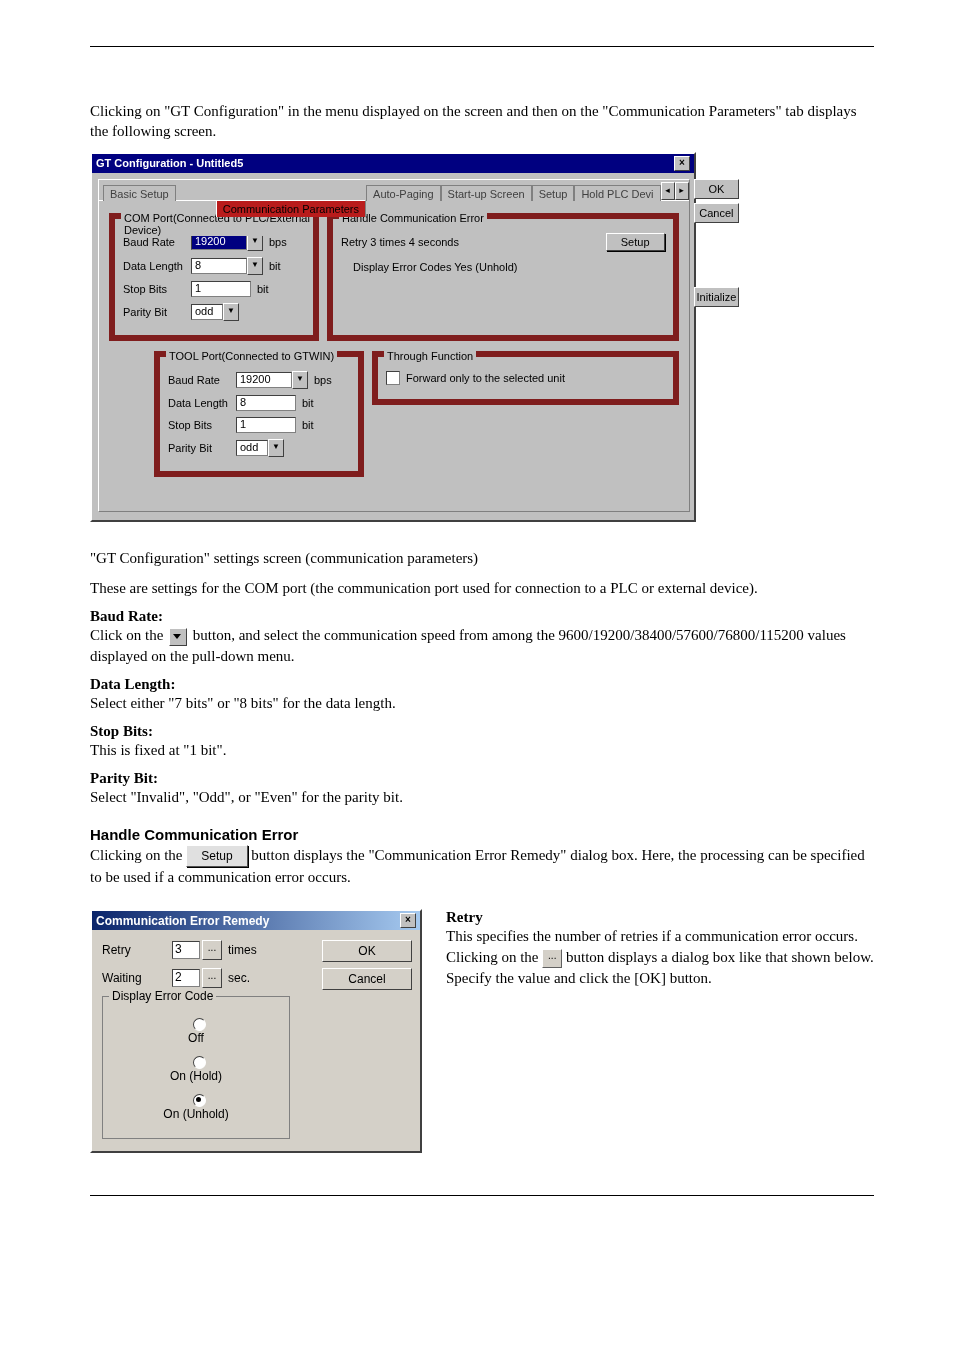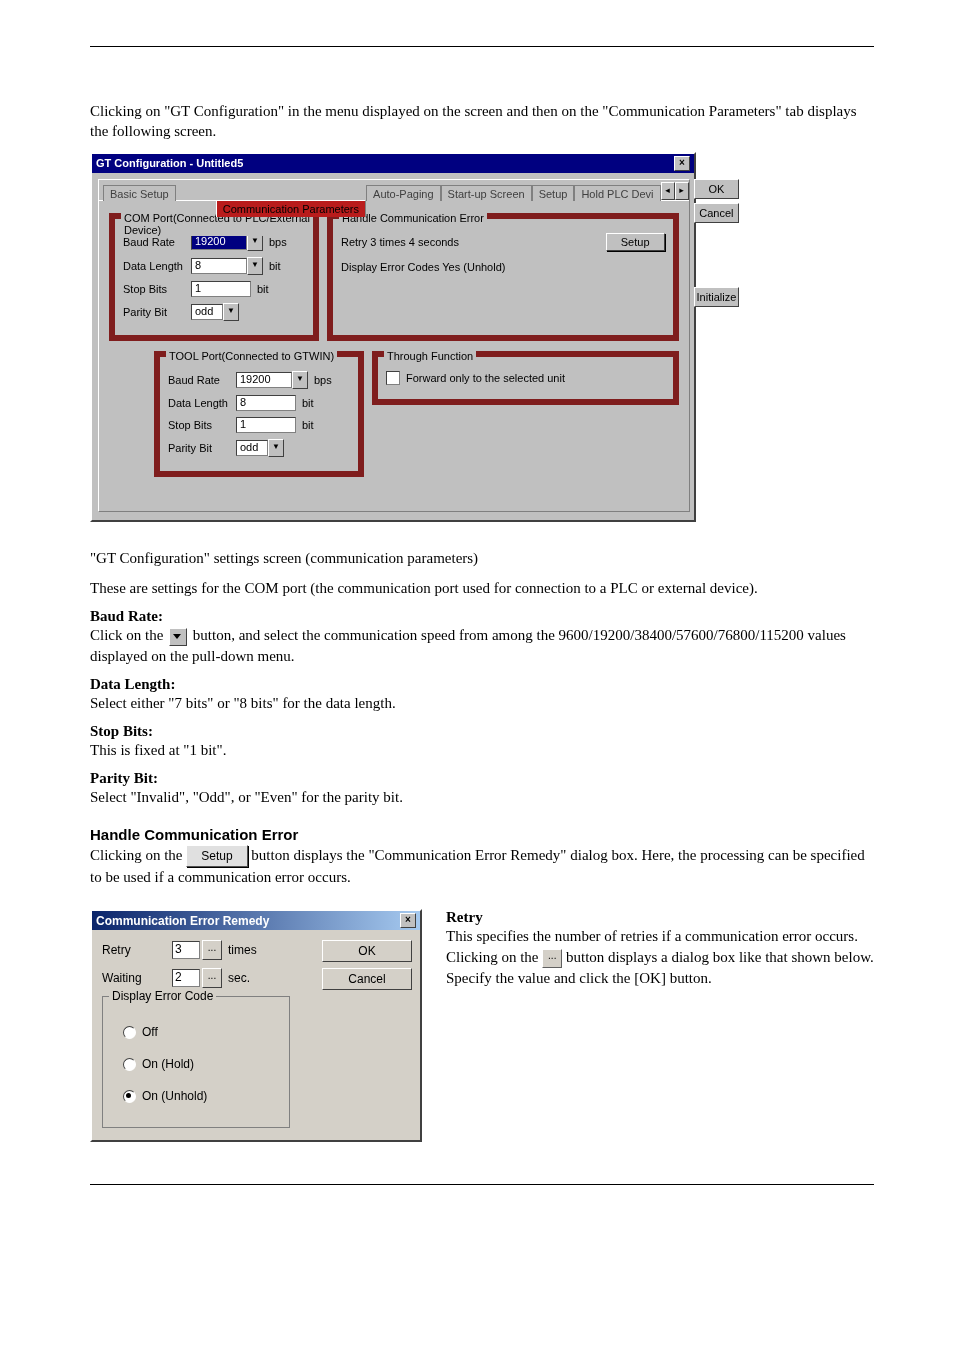--- a/index.html
+++ b/index.html
@@ -318,22 +318,23 @@
     position: absolute;
     top: -8px;
     left: 6px;
     background: #d4d0c8;
     padding: 0 3px;
     font-size: 12px;
   }
   .radio-row {
     display: flex;
     align-items: center;
-    margin: 18px 0;
-    font-size: 12px;
+    margin: 11px 0;
+    font-size: 12px;
+    flex-direction: column;
   }
   .radio {
     width: 11px;
     height: 11px;
     border: 1px solid #404040;
     border-bottom-color: #fff;
     border-right-color: #fff;
     border-radius: 50%;
     background: #fff;
     margin-right: 6px;
@@ -420,21 +421,21 @@
                 <span class="dd">▼</span>
               </div>
             </div>
 
             <div class="group" style="flex:1;">
               <span class="legend">Handle Communication Error</span>
               <div style="display:flex; justify-content:space-between; align-items:center;">
                 <span>Retry   3 times   4 seconds</span>
                 <span class="win-btn" style="padding:2px 14px; box-shadow:1px 1px 0 #000;">Setup</span>
               </div>
-              <div style="margin-top:10px;">
+              <div style="margin-top:10px;margin-left:12px;">
                 <span>Display Error Codes  Yes (Unhold)</span>
               </div>
             </div>
           </div>
 
           <div style="display:flex; gap:8px;padding-left:45px;">
             <div class="group" style="flex:0 0 182px;">
               <span class="legend">TOOL Port(Connected to GTWIN)</span>
               <div class="row">
                 <span class="lbl">Baud Rate</span>

